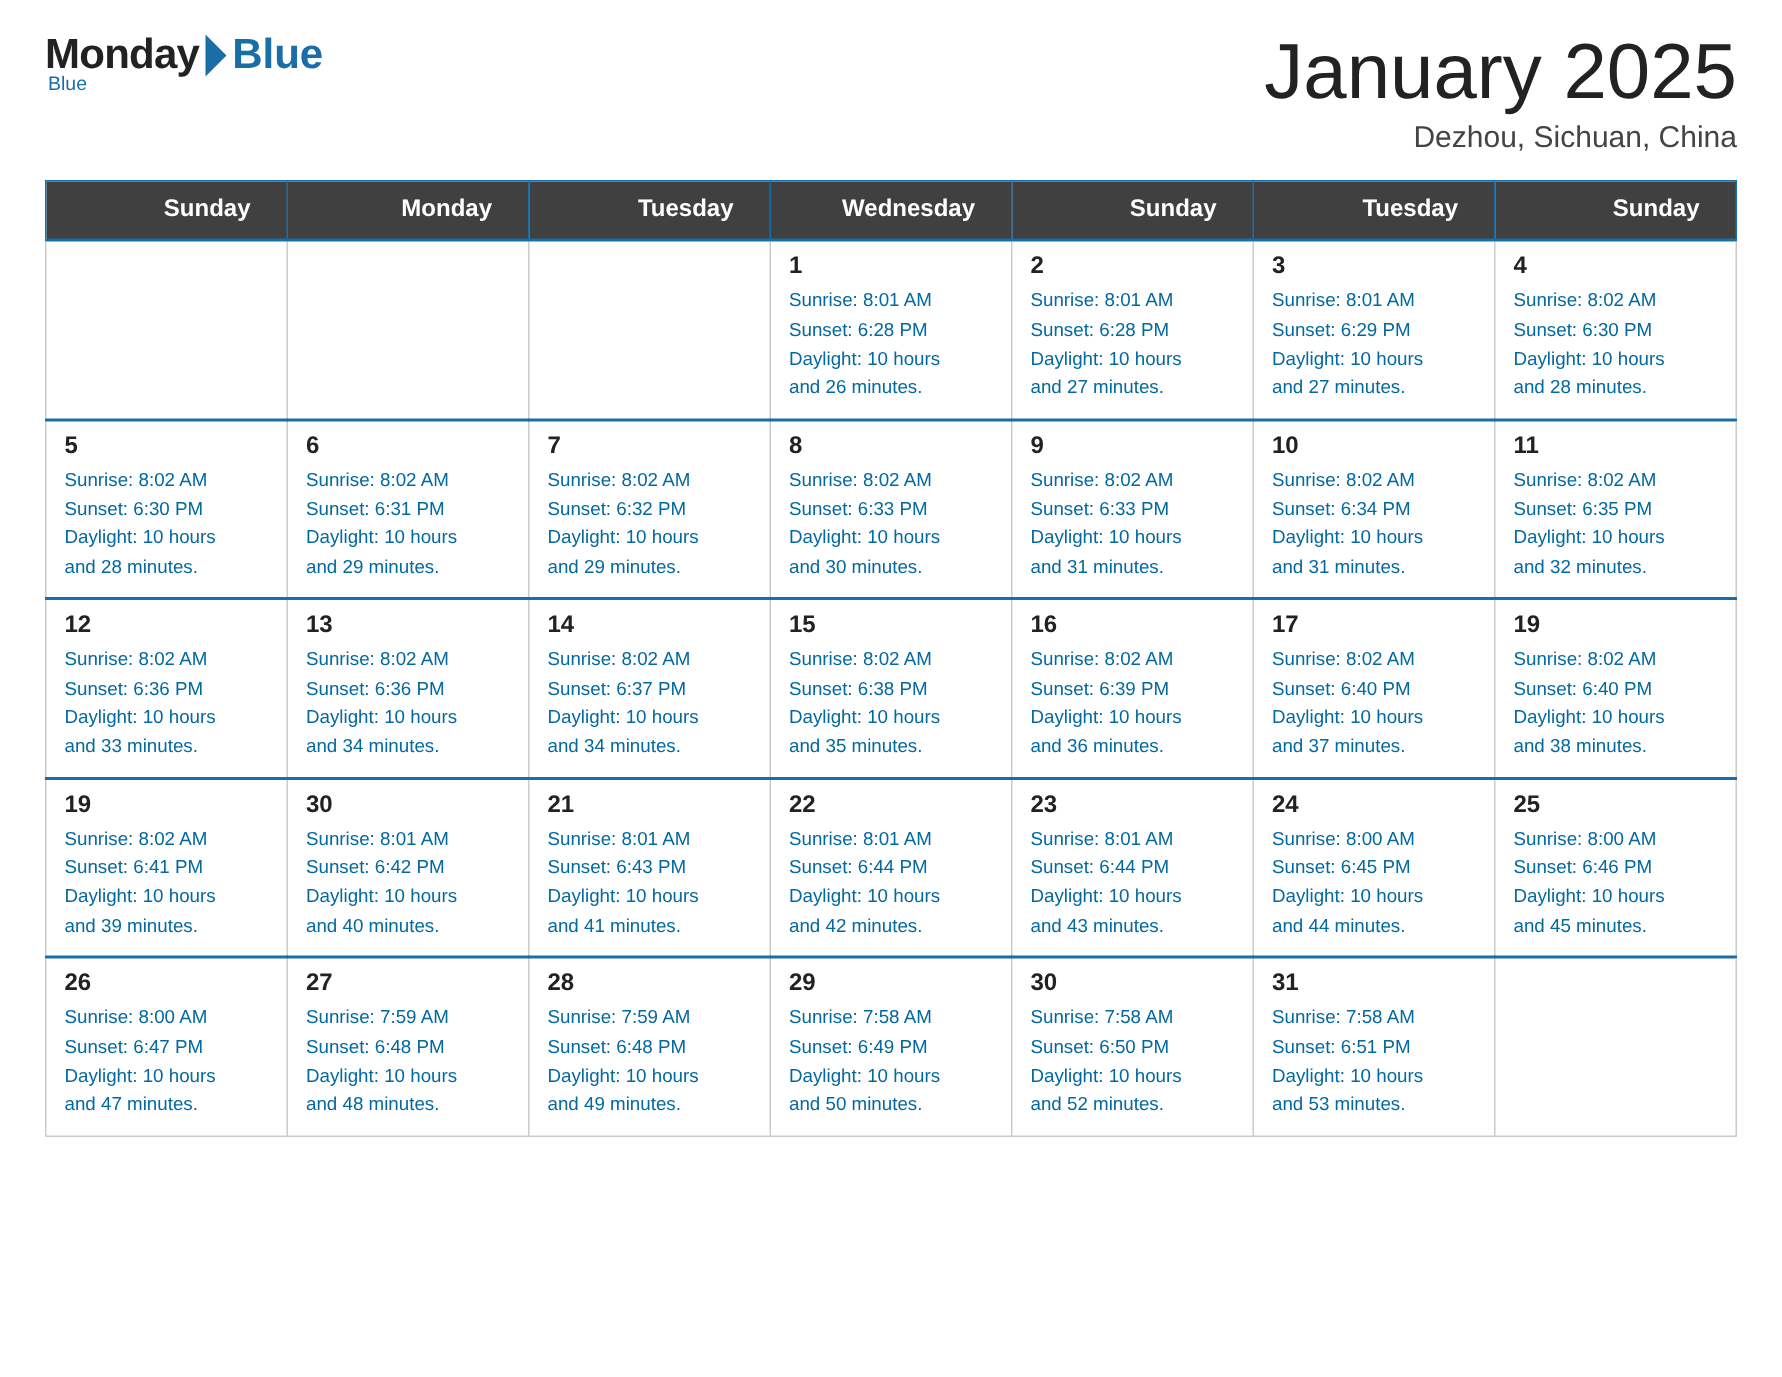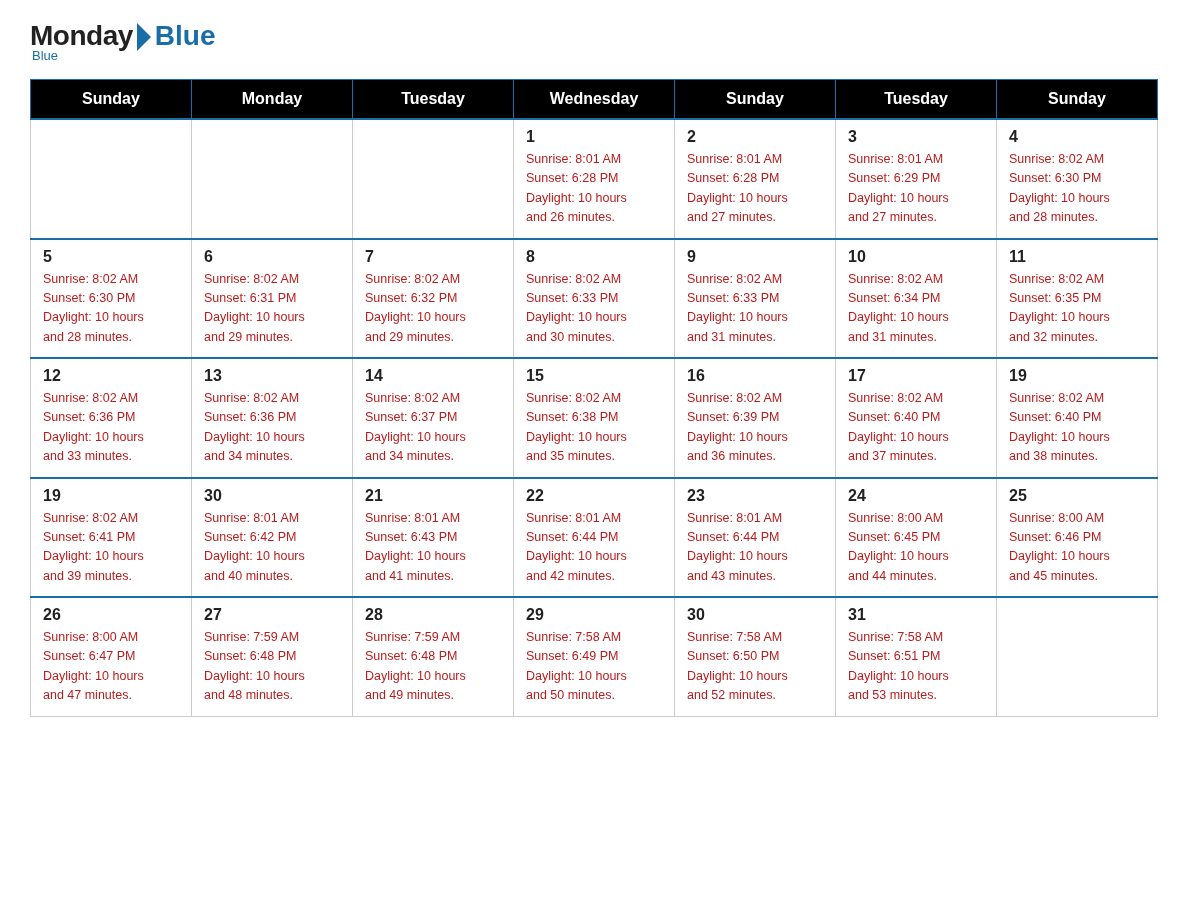--- a/index.html
+++ b/index.html
@@ -66,26 +66,26 @@
       font-size: 20px;
       color: #444;
       margin-top: 4px;
     }
     .calendar {
       width: 100%;
       border-collapse: collapse;
       border: 1px solid #ccc;
     }
     .calendar thead tr th {
-      background: #000000;
+      background: #404040;
       color: #fff;
       font-size: 16px;
       font-weight: bold;
-      padding: 10px 12px;
-      text-align: center;
+      padding: 10px 24px;
+      text-align: right;
       border: 1px solid #1a6ea8;
     }
     .calendar tbody tr td {
       vertical-align: top;
       padding: 8px 12px 10px 12px;
       border: 1px solid #ccc;
       font-size: 13px;
       color: #333;
       width: 14.28%;
       min-height: 100px;
@@ -93,41 +93,45 @@
     .calendar tbody tr td .day-num {
       font-size: 16px;
       font-weight: bold;
       color: #222;
       display: block;
       margin-bottom: 4px;
     }
     .calendar tbody tr td .day-info {
       font-size: 12.5px;
       line-height: 1.55;
-      color: #b91c1c;
+      color: #0369a1;
     }
     .calendar tbody tr {
       border-top: 2px solid #1a6ea8;
     }
     .empty-cell {
       background: #fff;
     }
   </style>
 </head>
 <body>
 
 <div class="header">
   <div class="logo">
     <div class="logo-top">
       <span class="logo-general">Monday</span>
       <div class="logo-arrow"></div>
       <span class="logo-blue">Blue</span>
     </div>
     <div class="logo-subtitle">Blue</div>
   </div>
+  <div class="title-block">
+    <div class="month-title">January 2025</div>
+    <div class="location">Dezhou, Sichuan, China</div>
+  </div>
 </div>
 
 <table class="calendar">
   <thead>
     <tr>
     <th>Sunday</th>
         <th>Monday</th>
         <th>Tuesday</th>
         <th>Wednesday</th>
         <th>Sunday</th>

